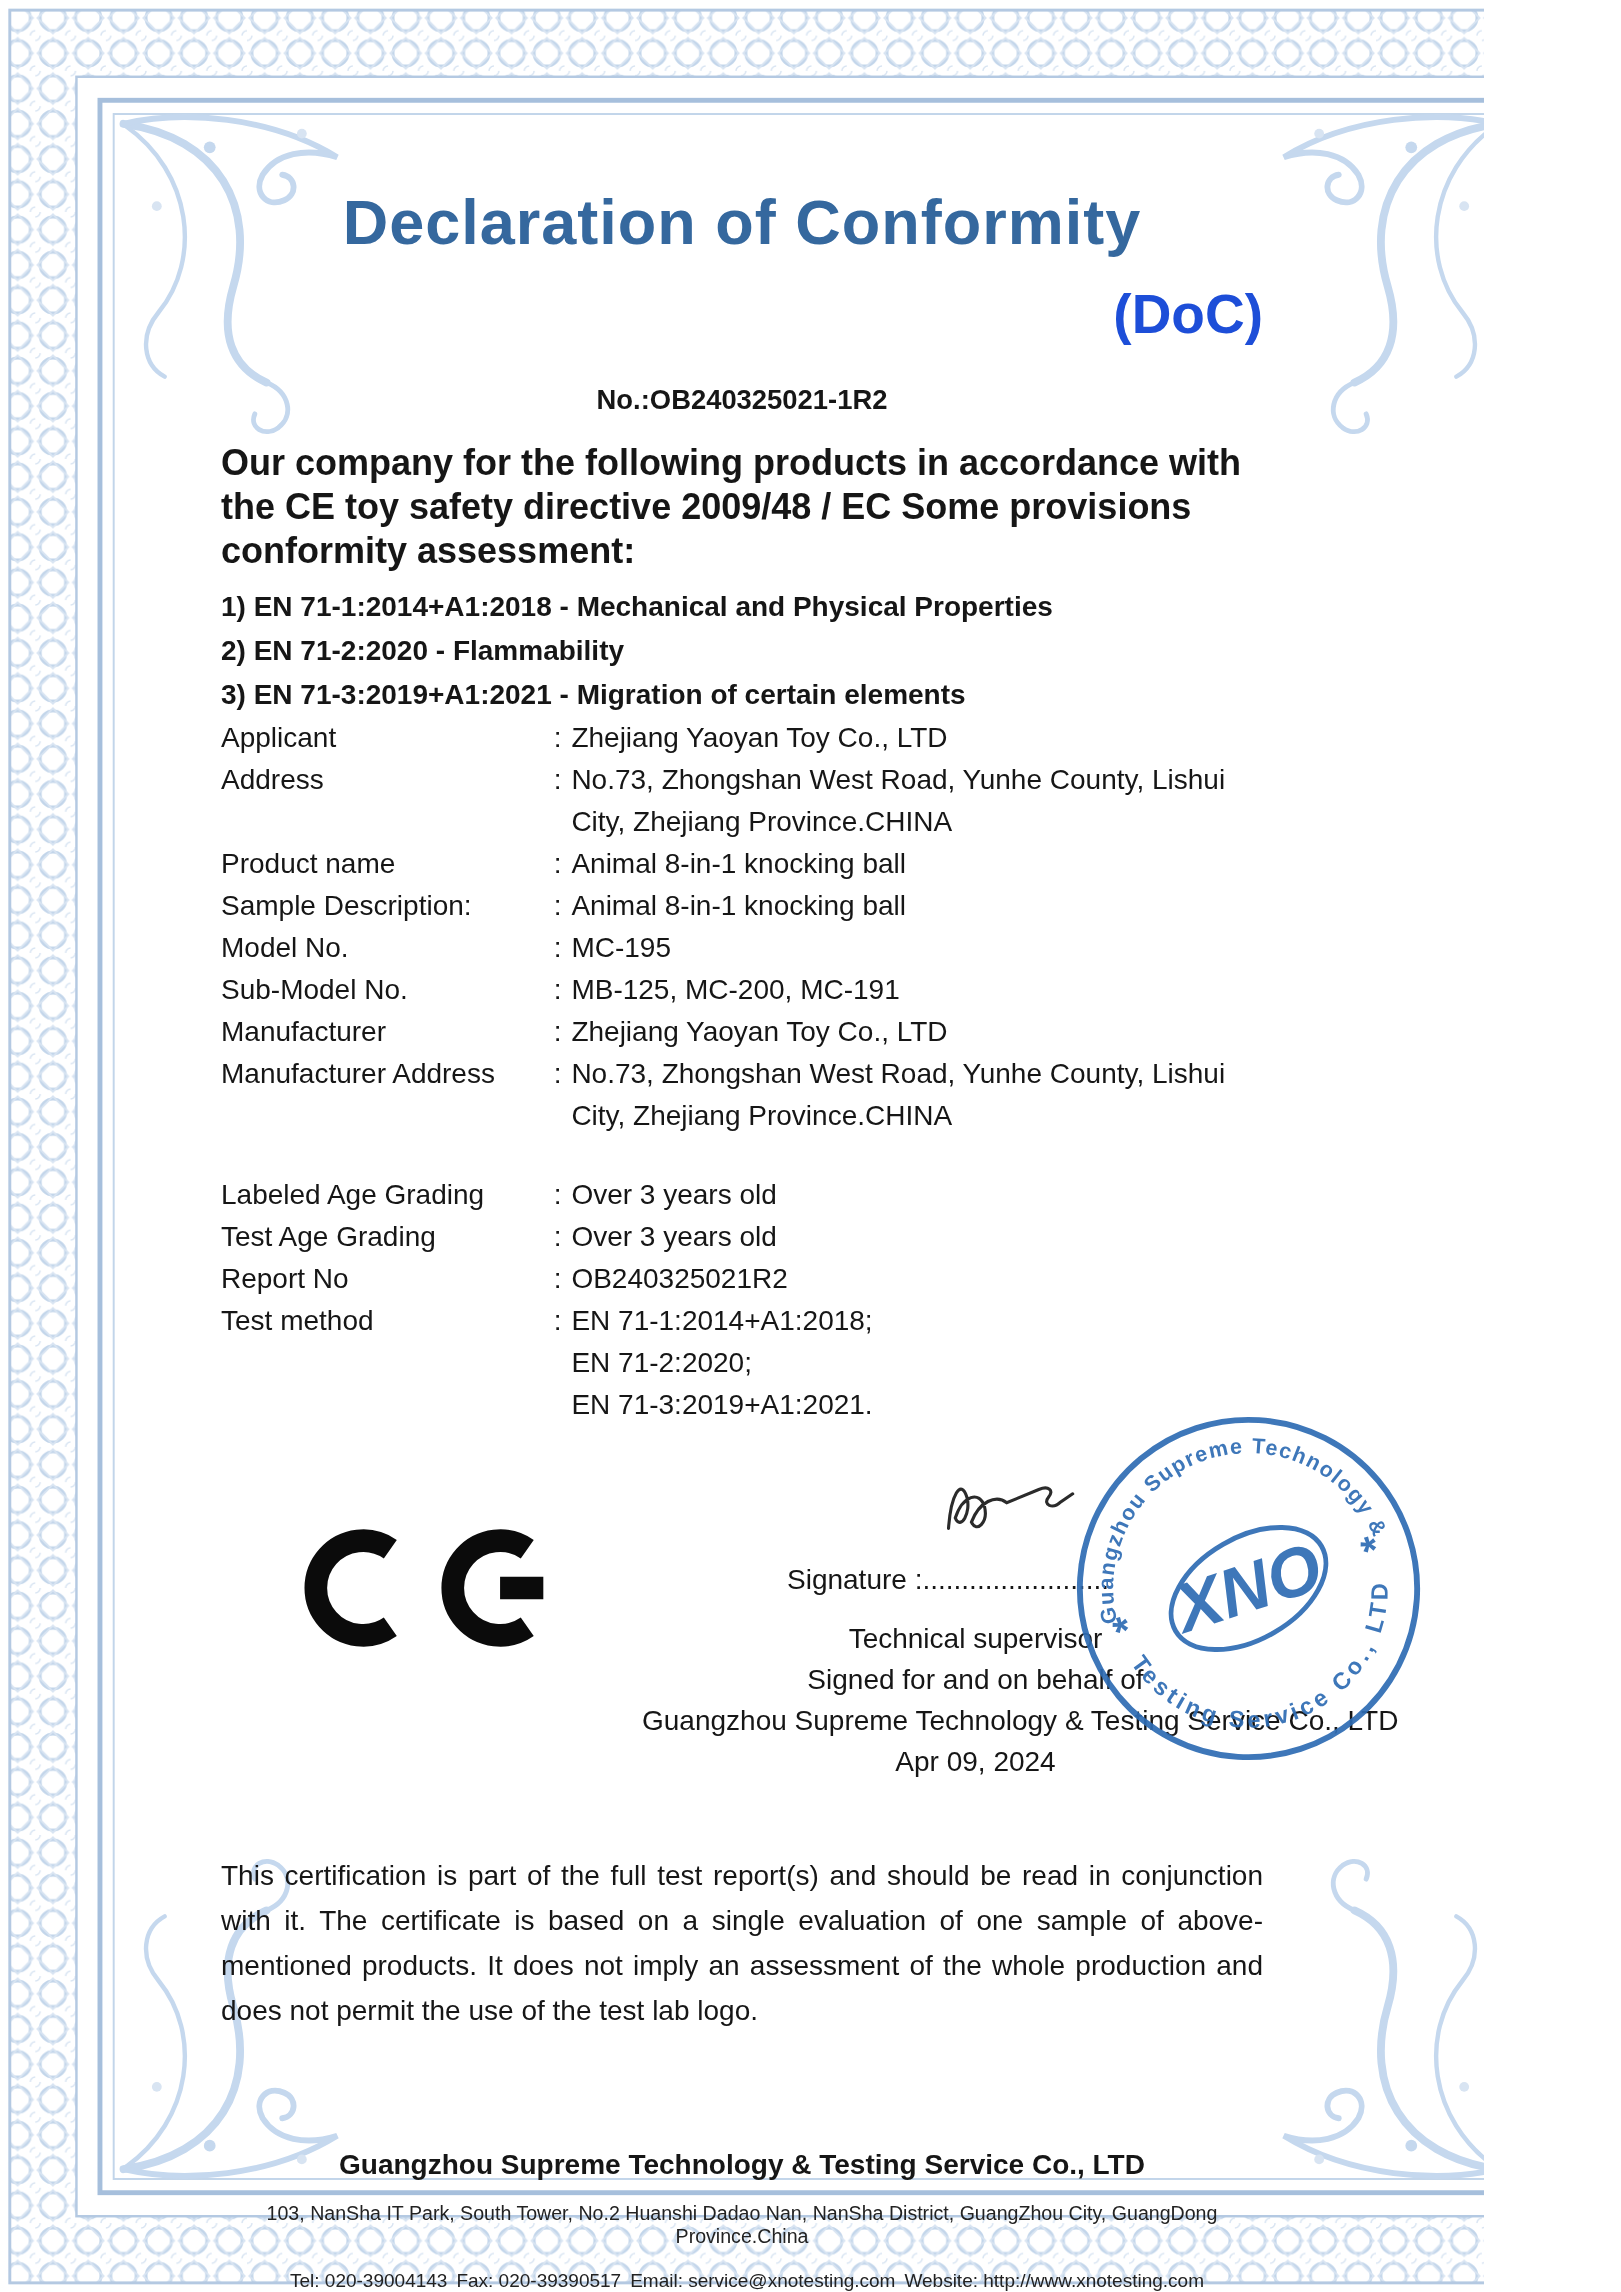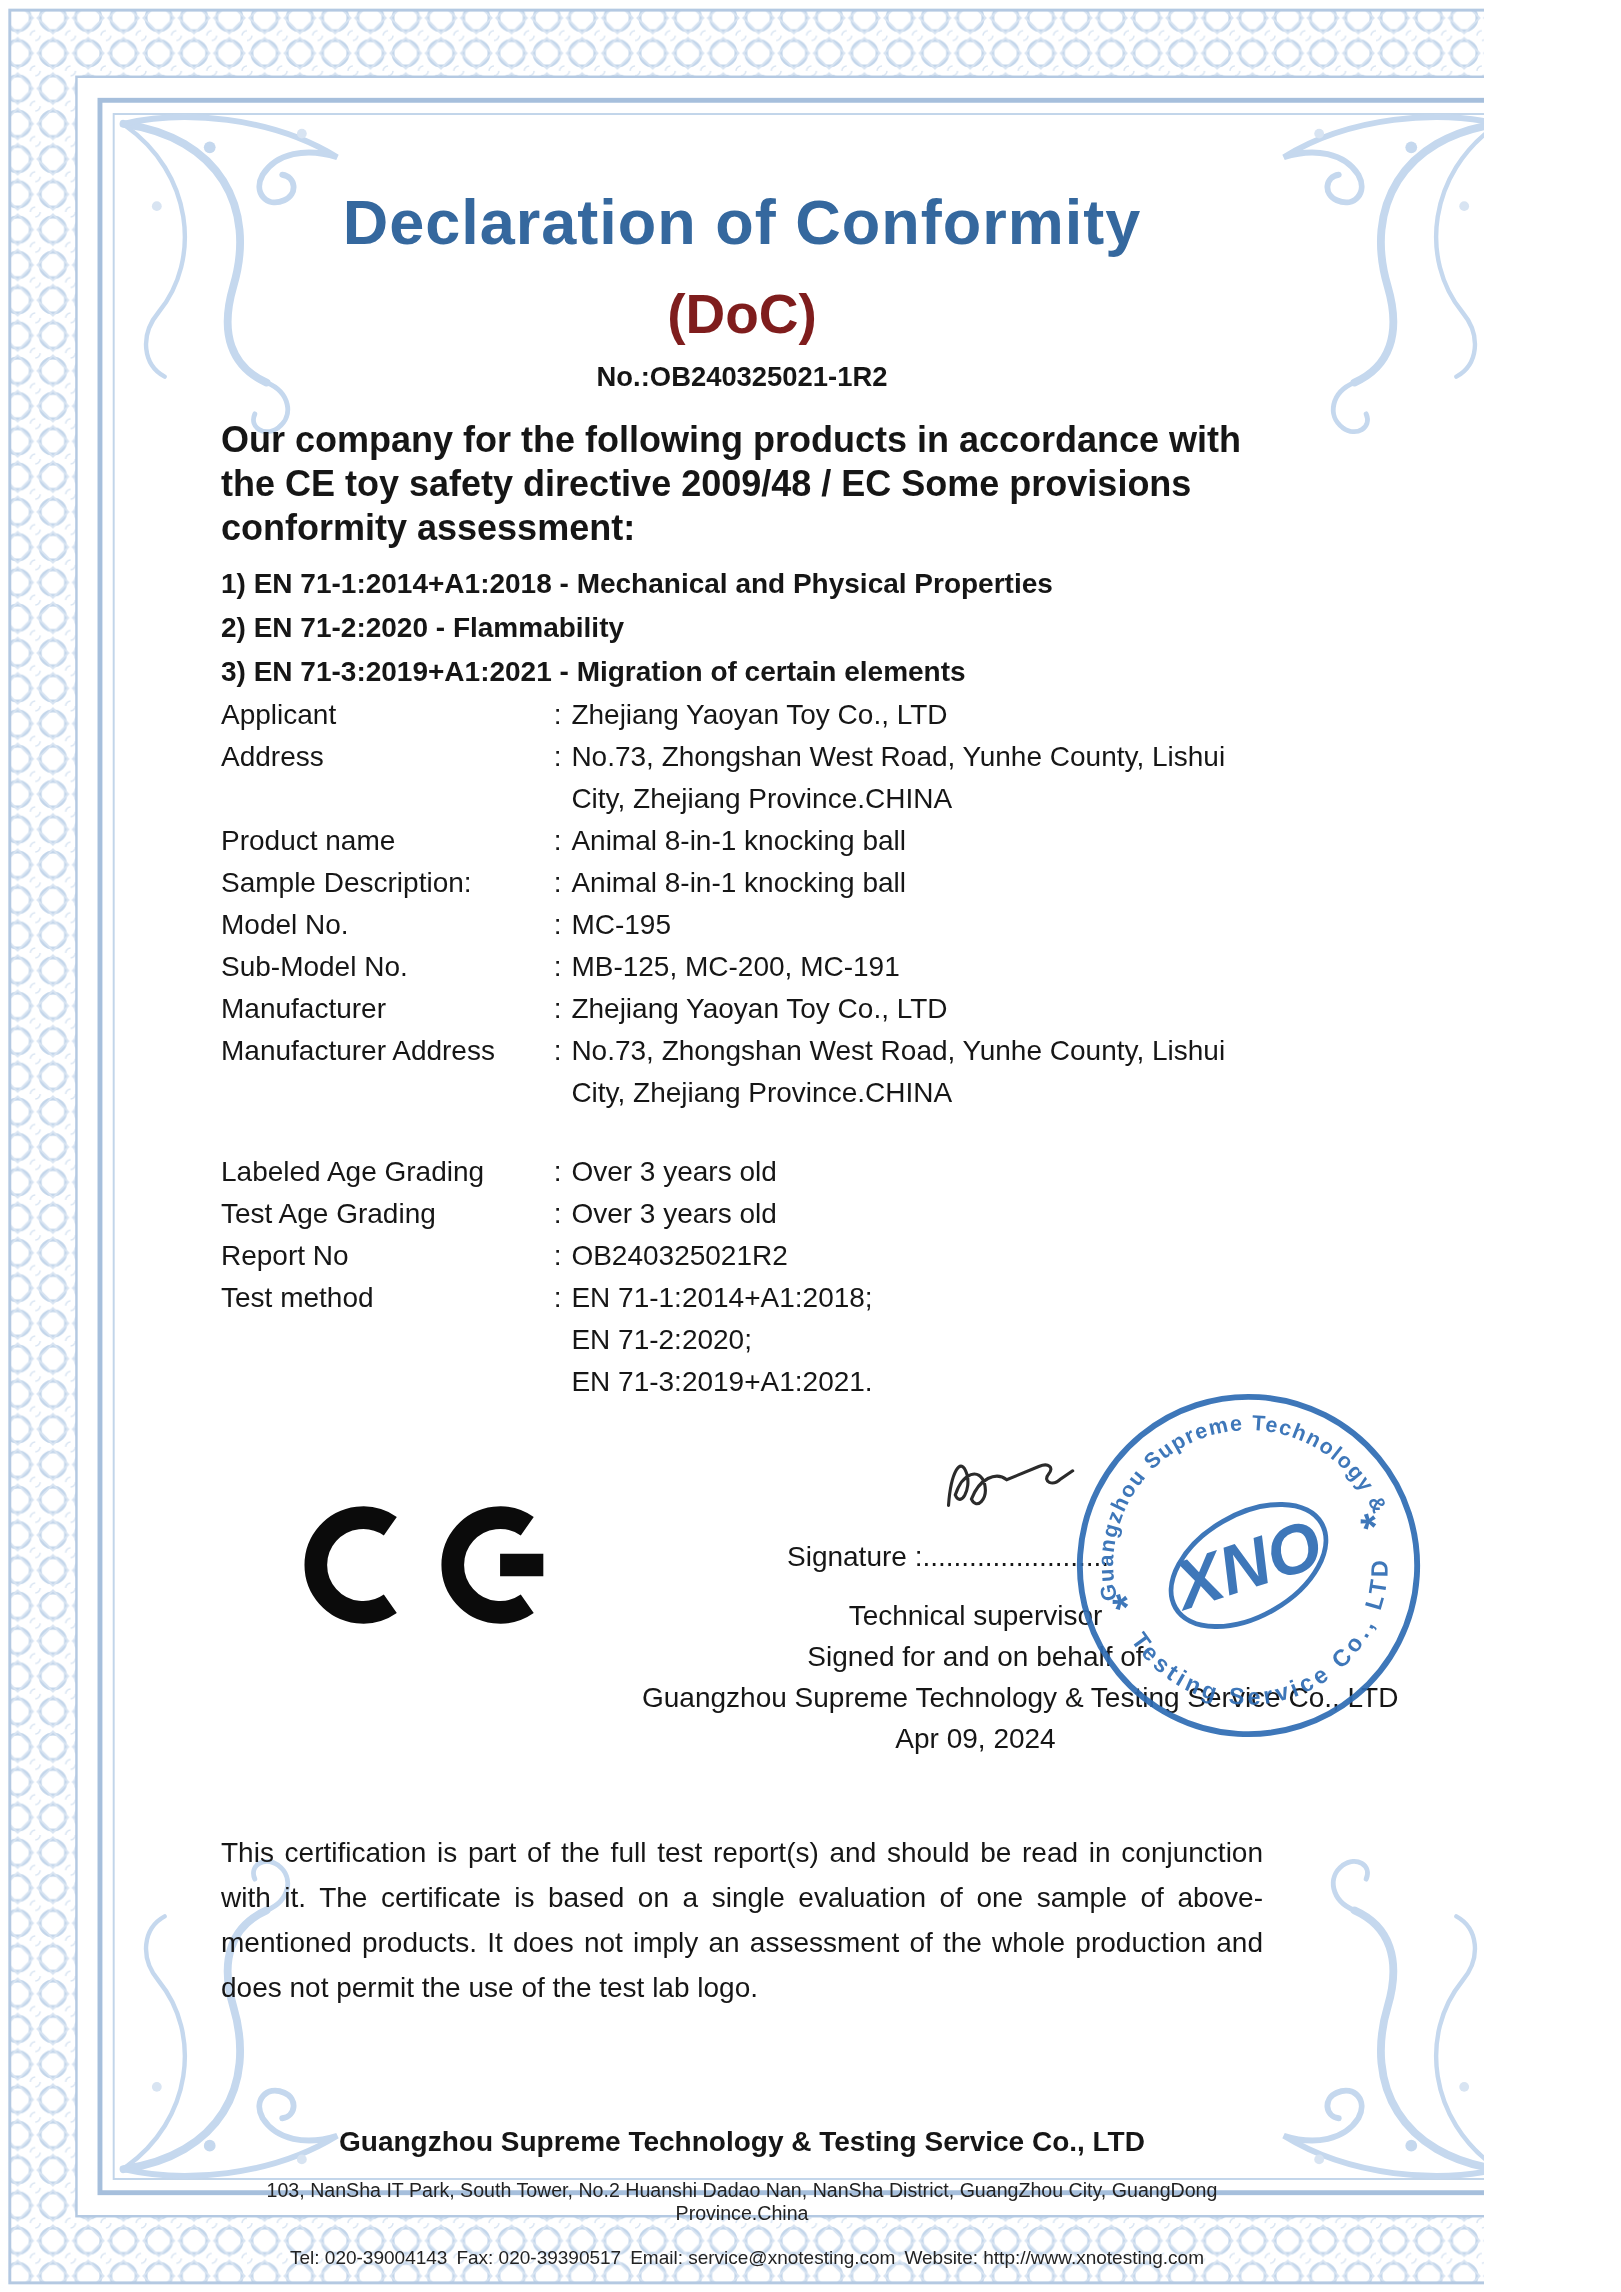--- a/index.html
+++ b/index.html
@@ -31,27 +31,27 @@
   .title {
     margin-top: 39px;
     text-align: center;
     font-size: 63px;
     font-weight: 700;
     color: #35689e;
     letter-spacing: 1px;
   }
   .subtitle {
     margin-top: 23.5px;
-    text-align: center;
+    text-align: right;
     font-size: 55px;
     font-weight: 700;
-    color: #7f1d1d;
+    color: #1d4ed8;
   }
   .doc-no {
-    margin-top: 15px;
+    margin-top: 38px;
     text-align: center;
     font-size: 27.4px;
     font-weight: 700;
     color: #161616;
   }
   .intro {
     margin-top: 25.5px;
     font-size: 36px;
     font-weight: 700;
     line-height: 44px;

